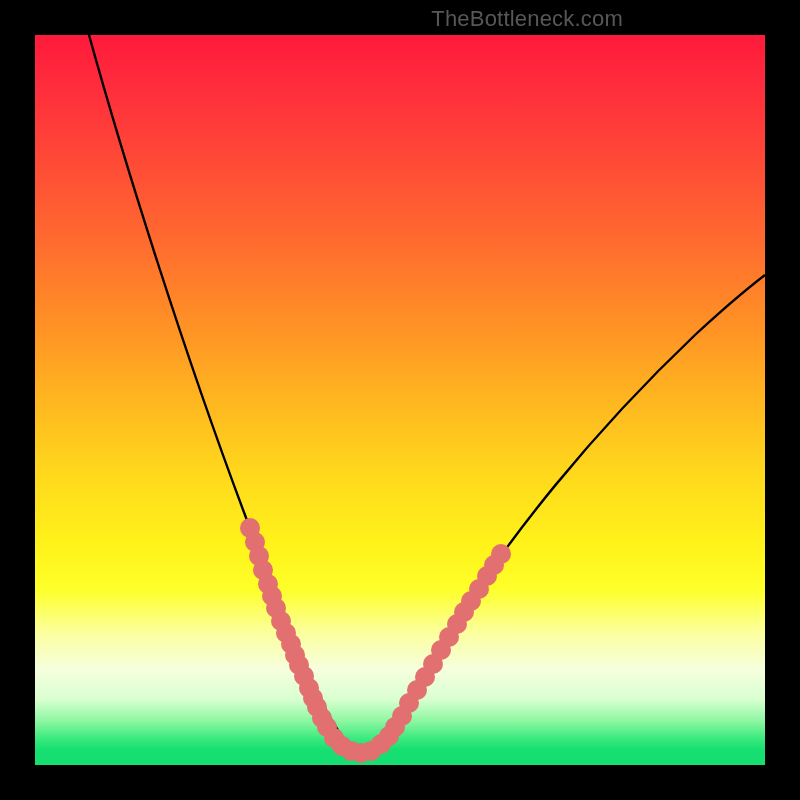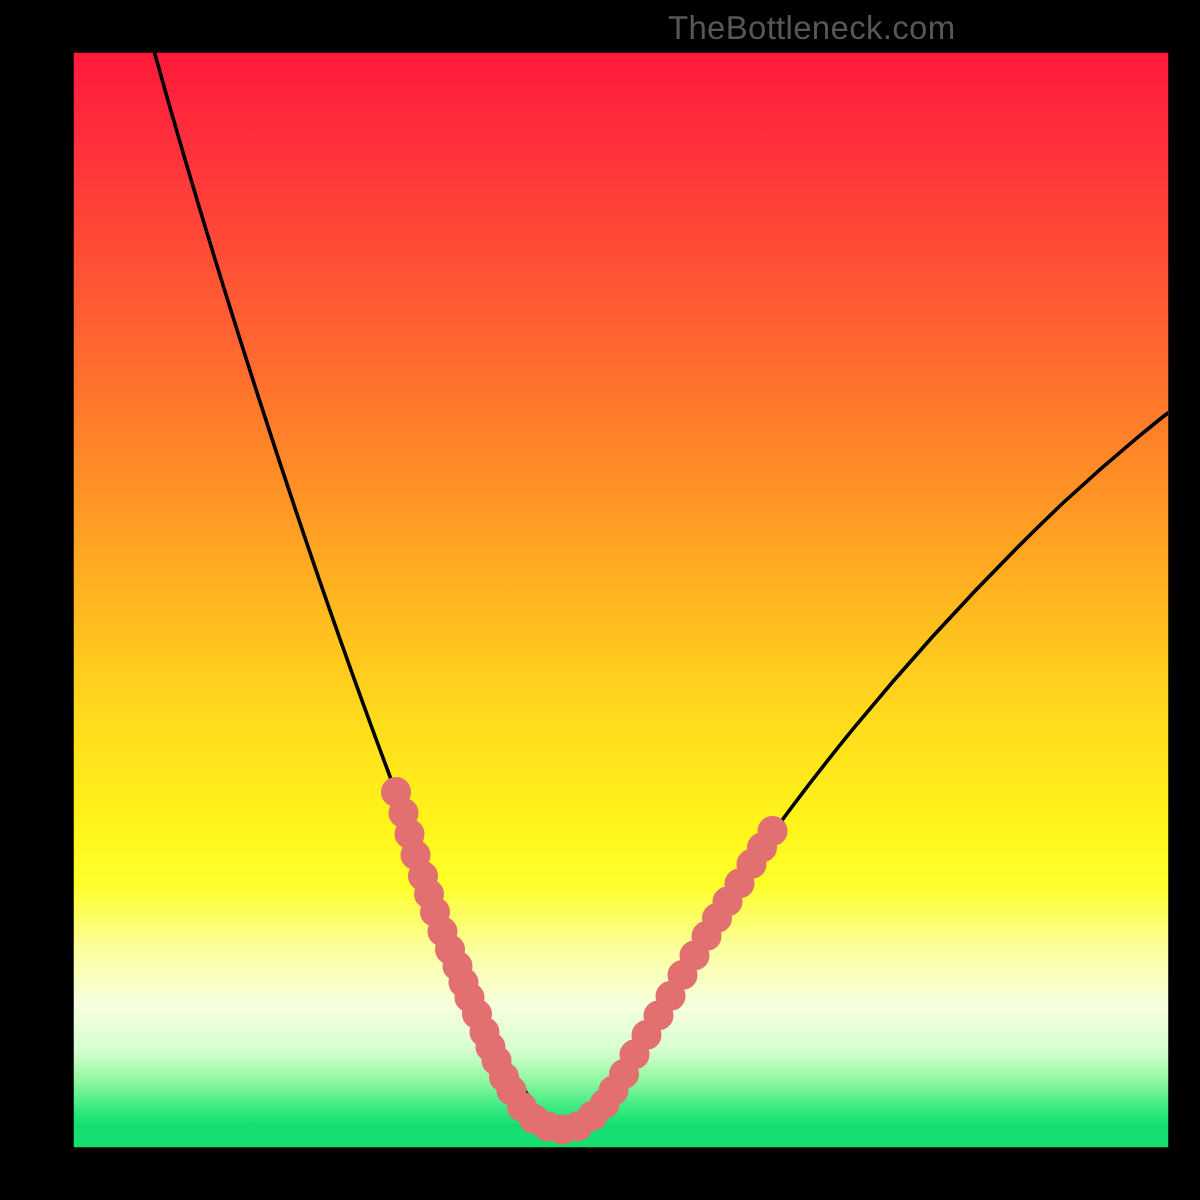--- a/index.html
+++ b/index.html
@@ -7,21 +7,21 @@
     padding: 0;
     width: 800px;
     height: 800px;
     background: #000000;
     overflow: hidden;
     font-family: Arial, Helvetica, sans-serif;
   }
   .frame {
     position: absolute;
     top: 0;
-    left: 14px;
+    left: 0;
     width: 637px;
     height: 800px;
     background: #000000;
   }
   .plot-area {
     position: absolute;
     left: 35px;
     top: 35px;
     width: 730px;
     height: 730px;

